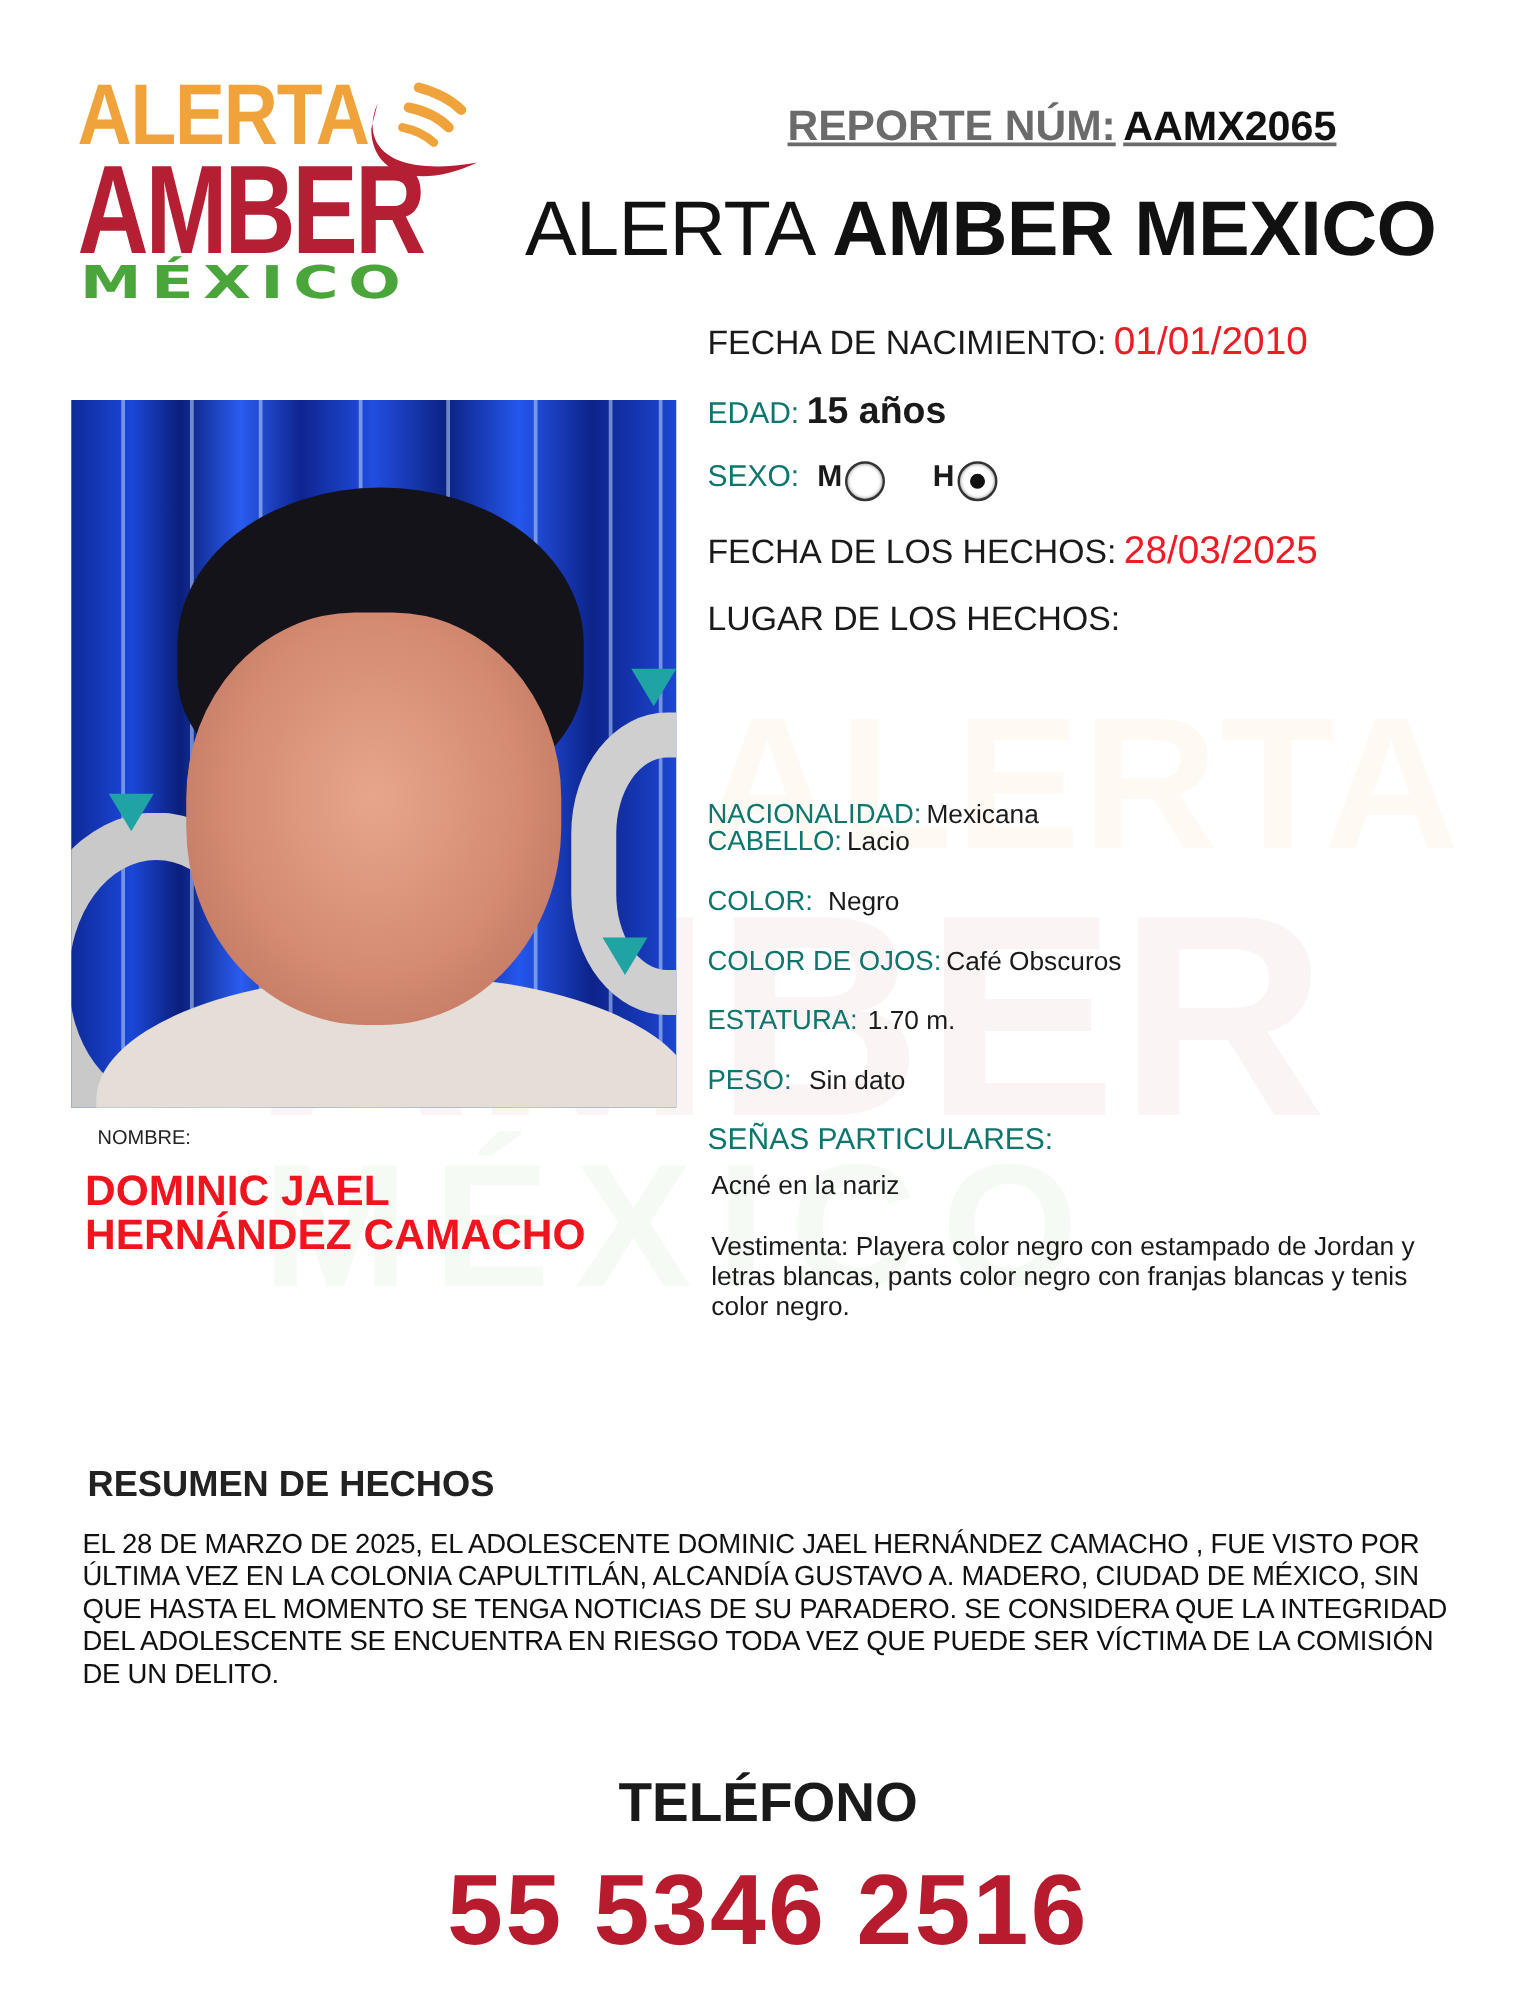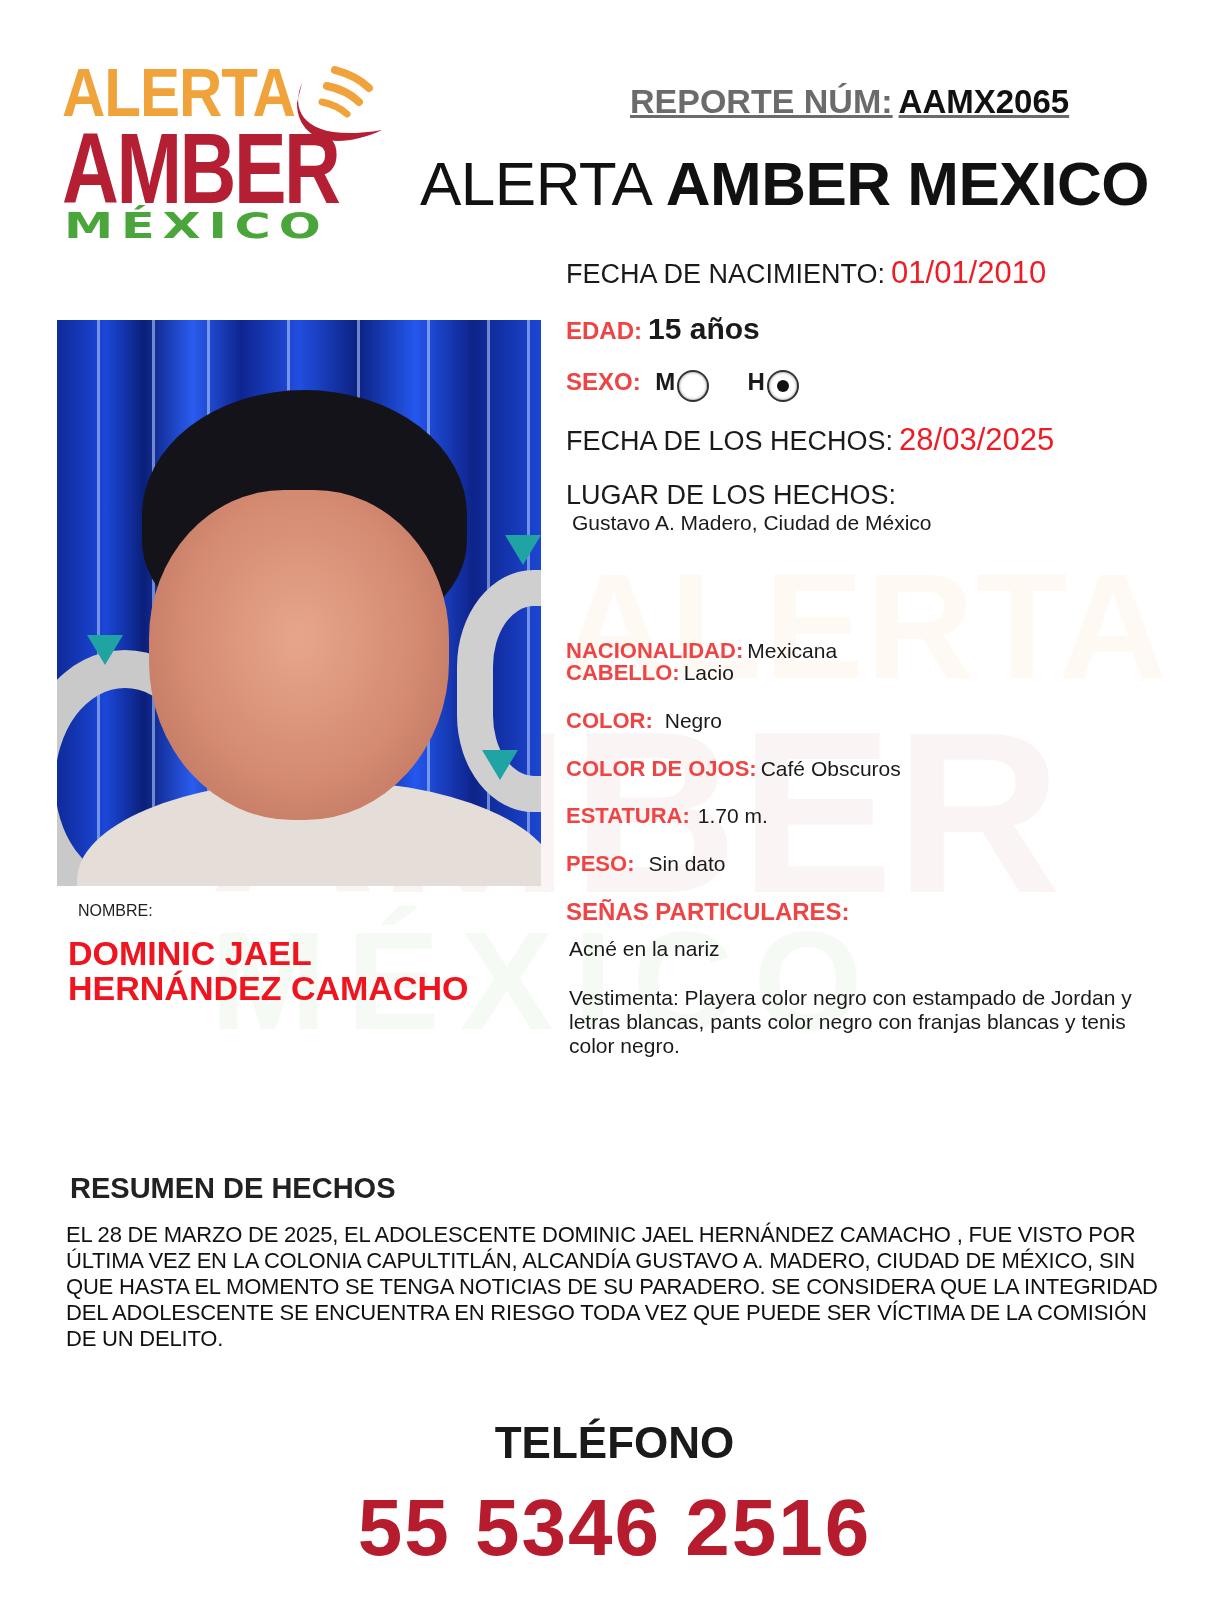--- a/index.html
+++ b/index.html
@@ -40,21 +40,21 @@
   .photo .tri { position:absolute; width:0; height:0; border-left:18px solid transparent; border-right:18px solid transparent; border-top:30px solid #1fa3a3; }
 
   
   .name-label { left:78px; top:902px; font-size:16px; font-weight:normal; color:#222; }
   .name-value { left:68px; top:936px; font-size:34px; font-weight:bold; color:#f0141e; line-height:35px; }
 
   
   .field { position:absolute; left:566px; white-space:nowrap; }
   .lbl-light { font-size:27px; color:#1a1a1a; }
   .val-red { font-size:31px; font-weight:normal; color:#ee1c25; margin-left:6px; }
-  .lbl-bold { font-size:24px; font-weight:bold; color:#ef4444; }
+  .lbl-bold { font-size:24px; font-weight:normal; color:#0f766e; }
   .val-norm { font-size:21px; color:#1a1a1a; margin-left:4px; }
   .val-big { font-size:30px; font-weight:bold; color:#1a1a1a; margin-left:6px; }
   .radio { display:inline-block; width:28px; height:28px; border-radius:50%; border:2px solid #333;
            box-shadow: inset 0 0 3px #777; vertical-align:middle; position:relative; margin-left:2px; background:#fff; }
   .radio.checked::after { content:""; position:absolute; left:8px; top:8px; width:12px; height:12px; border-radius:50%; background:#111; }
   .sex-opt { font-size:24px; font-weight:bold; margin-left:10px; }
 
   .desc { position:absolute; left:569px; font-size:21px; color:#1a1a1a; line-height:24px; width:580px; }
 
   
@@ -127,21 +127,20 @@
 <div class="field" style="top:368px;">
   <span class="lbl-bold">SEXO:</span>
   <span class="sex-opt">M</span><span class="radio"></span>
   <span class="sex-opt" style="margin-left:34px;">H</span><span class="radio checked"></span>
 </div>
 <div class="field" style="top:422px;">
   <span class="lbl-light">FECHA DE LOS HECHOS:</span><span class="val-red">28/03/2025</span>
 </div>
 <div class="field" style="top:480px;">
   <div class="lbl-light">LUGAR DE LOS HECHOS:</div>
-  <div style="font-size:21px;margin-left:6px;margin-top:0px;">Gustavo A. Madero, Ciudad de México</div>
 </div>
 
 <div class="field" style="top:612px;margin-top:26px;">
   <span class="lbl-bold" style="font-size:22px;">NACIONALIDAD:</span><span class="val-norm">Mexicana</span>
 </div>
 <div class="field" style="top:660px;">
   <span class="lbl-bold" style="font-size:22px;">CABELLO:</span><span class="val-norm">Lacio</span>
 </div>
 <div class="field" style="top:708px;">
   <span class="lbl-bold" style="font-size:22px;">COLOR:</span><span class="val-norm" style="margin-left:12px;">Negro</span>

